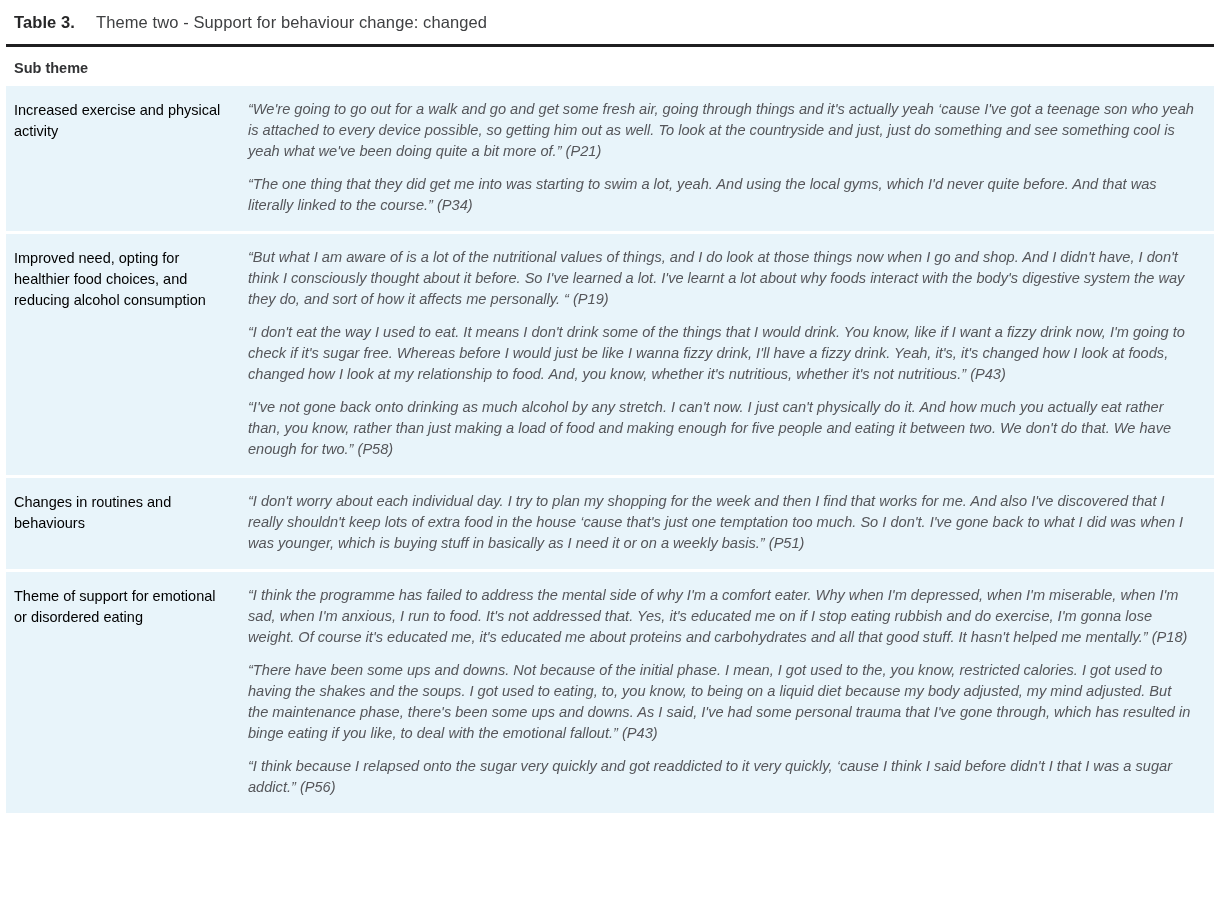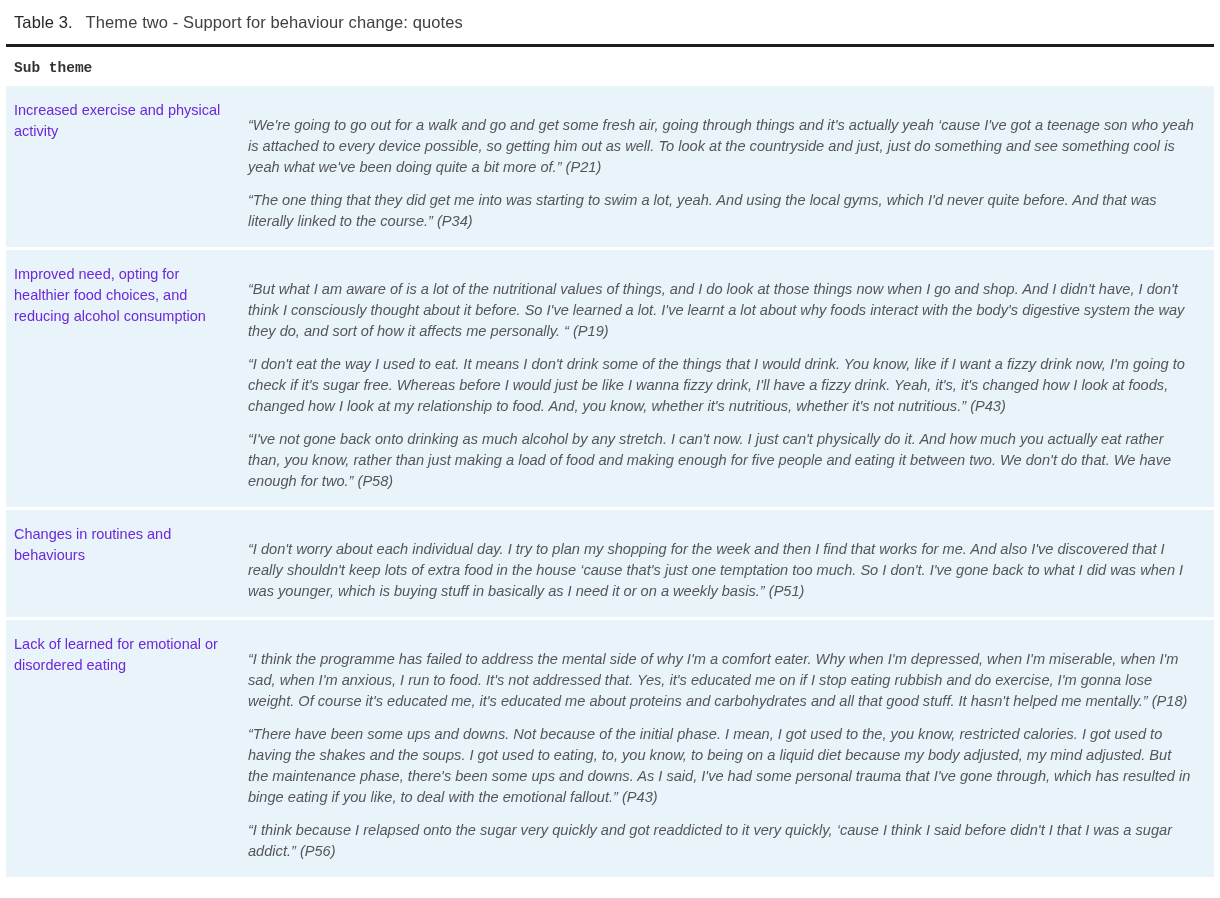--- a/index.html
+++ b/index.html
@@ -11,65 +11,65 @@
     -webkit-font-smoothing: antialiased;
   }
   .page { padding: 8px 6px 0 6px; }
 
   .title-bar {
     padding: 5px 8px 12px 8px;
     font-size: 16.5px;
     color: #3f4042;
     letter-spacing: 0.1px;
   }
-  .title-label { font-weight: normal; color: #272728; margin-right: 13px; }
+  .title-label { font-weight: bold; color: #272728; margin-right: 21px; }
 
   .title-rule { border-top: 3px solid #1f1f20; }
 
   .header-row {
     display: grid;
     grid-template-columns: 242px 1fr;
     padding: 13px 18px 10px 0;
   }
   .header-cell {
     font-size: 14.5px;
     font-weight: bold;
     color: #313234;
   }
-  .header-cell.first { padding-left: 8px; font-family: Liberation Mono, monospace; }
+  .header-cell.first { padding-left: 8px; }
 
   .rows { display: flex; flex-direction: column; gap: 3px; }
   .row {
     display: grid;
     grid-template-columns: 242px 1fr;
     background: #e8f4fa;
     padding: 13px 0 15px 0;
   }
   .cell-subtheme {
     padding: 1px 16px 0 8px;
     font-size: 14.5px;
     line-height: 21px;
-    color: #6d28d9;
+    color: #000000;
   }
-  .cell-quotes { padding: 0 20px 0 0; margin-top: 16px; }
+  .cell-quotes { padding: 0 20px 0 0; }
   .quote {
     font-style: italic;
     font-size: 14.6px;
     line-height: 21px;
     color: #55565a;
   }
   .quote + .quote { margin-top: 12px; }
 </style>
 </head>
 <body>
 
 <div class="page">
 
   <div class="title-bar">
-    <span class="title-label">Table 3.</span><span>Theme two - Support for behaviour change: quotes</span>
+    <span class="title-label">Table 3.</span><span>Theme two - Support for behaviour change: changed</span>
   </div>
 
   <div class="title-rule"></div>
 
   <div class="header-row">
     <div class="header-cell first">Sub theme</div>
   </div>
 
   <div class="rows">
 
@@ -91,21 +91,21 @@
     </div>
 
     <div class="row">
       <div class="cell-subtheme">Changes in routines and behaviours</div>
       <div class="cell-quotes">
         <p class="quote">“I don't worry about each individual day. I try to plan my shopping for the week and then I find that works for me. And also I've discovered that I really shouldn't keep lots of extra food in the house ‘cause that's just one temptation too much. So I don't. I've gone back to what I did was when I was younger, which is buying stuff in basically as I need it or on a weekly basis.” (P51)</p>
       </div>
     </div>
 
     <div class="row">
-      <div class="cell-subtheme">Lack of learned for emotional or disordered eating</div>
+      <div class="cell-subtheme">Theme of support for emotional or disordered eating</div>
       <div class="cell-quotes">
         <p class="quote">“I think the programme has failed to address the mental side of why I'm a comfort eater. Why when I'm depressed, when I'm miserable, when I'm sad, when I'm anxious, I run to food. It's not addressed that. Yes, it's educated me on if I stop eating rubbish and do exercise, I'm gonna lose weight. Of course it's educated me, it's educated me about proteins and carbohydrates and all that good stuff. It hasn't helped me mentally.” (P18)</p>
         <p class="quote">“There have been some ups and downs. Not because of the initial phase. I mean, I got used to the, you know, restricted calories. I got used to having the shakes and the soups. I got used to eating, to, you know, to being on a liquid diet because my body adjusted, my mind adjusted. But the maintenance phase, there's been some ups and downs. As I said, I've had some personal trauma that I've gone through, which has resulted in binge eating if you like, to deal with the emotional fallout.” (P43)</p>
         <p class="quote">“I think because I relapsed onto the sugar very quickly and got readdicted to it very quickly, ‘cause I think I said before didn't I that I was a sugar addict.” (P56)</p>
       </div>
     </div>
 
   </div>
 </div>
 

